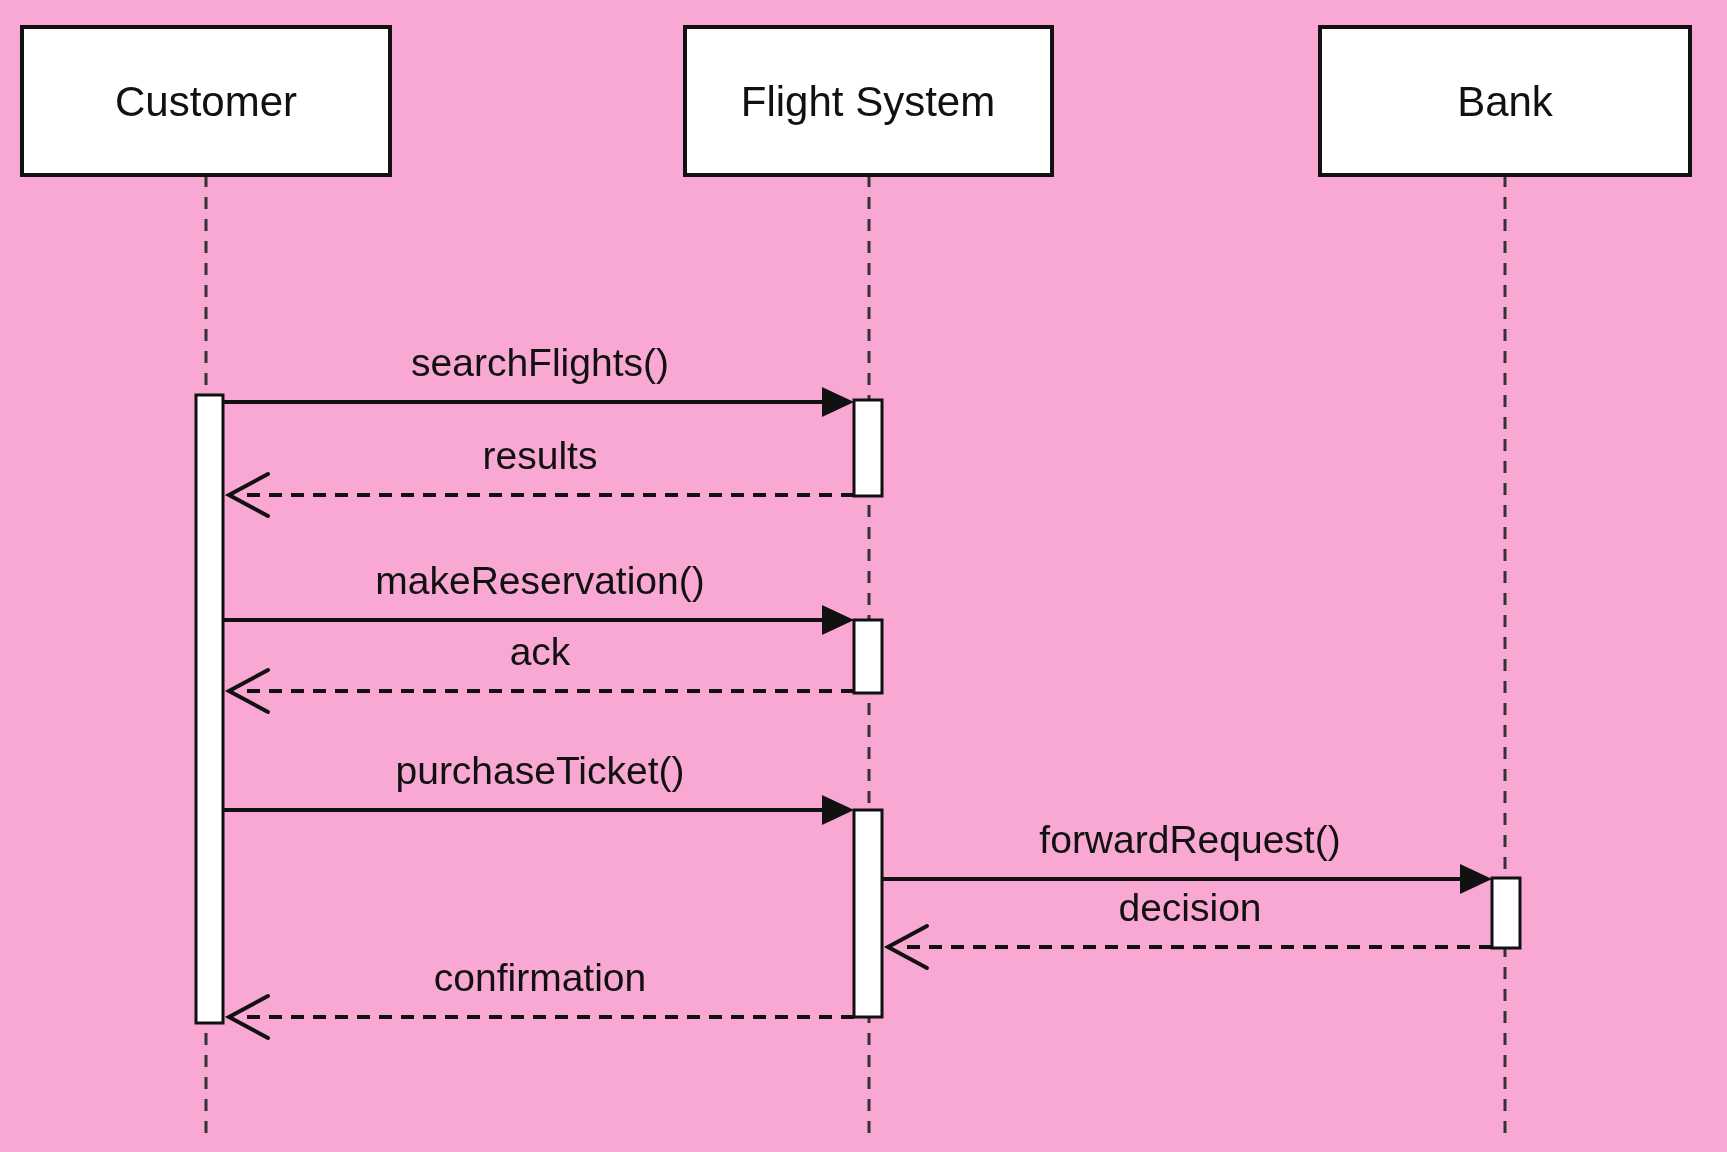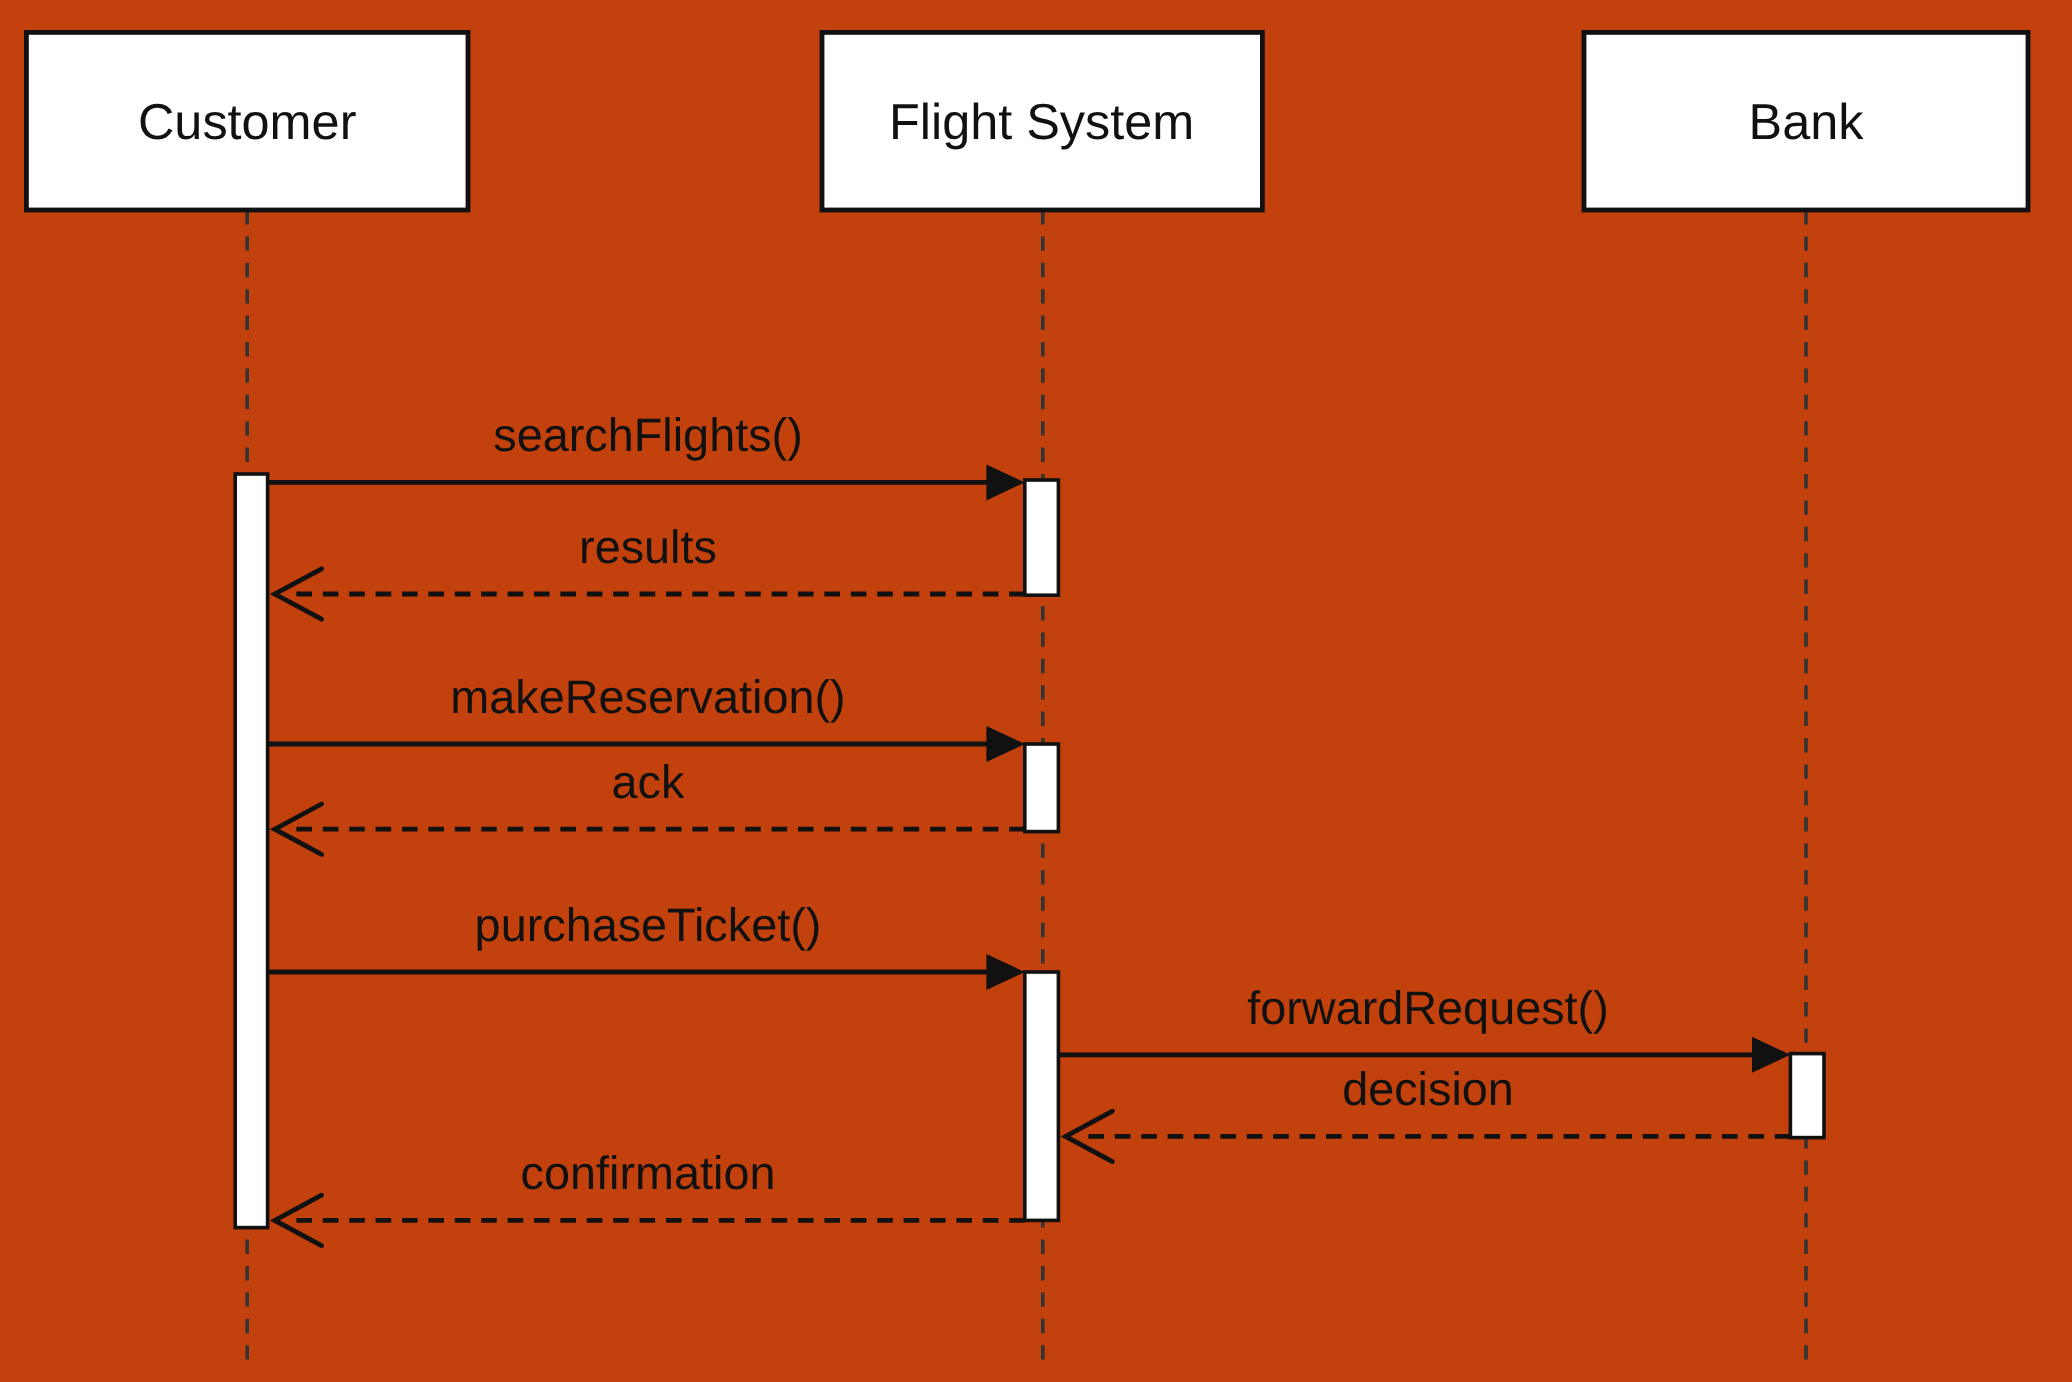--- a/index.html
+++ b/index.html
@@ -4,21 +4,21 @@
 <style>
   html, body {
     margin: 0;
     padding: 0;
     background: #ffffff;
   }
   .stage {
     position: relative;
     width: 1727px;
     height: 1152px;
-    background: #c2410c;
+    background: #f9a8d4;
     font-family: "Liberation Sans", sans-serif;
   }
   svg { display: block; }
   .actor-box {
     fill: #ffffff;
     stroke: #111111;
     stroke-width: 4;
   }
   .actor-label {
     font-family: "Liberation Sans", sans-serif;

